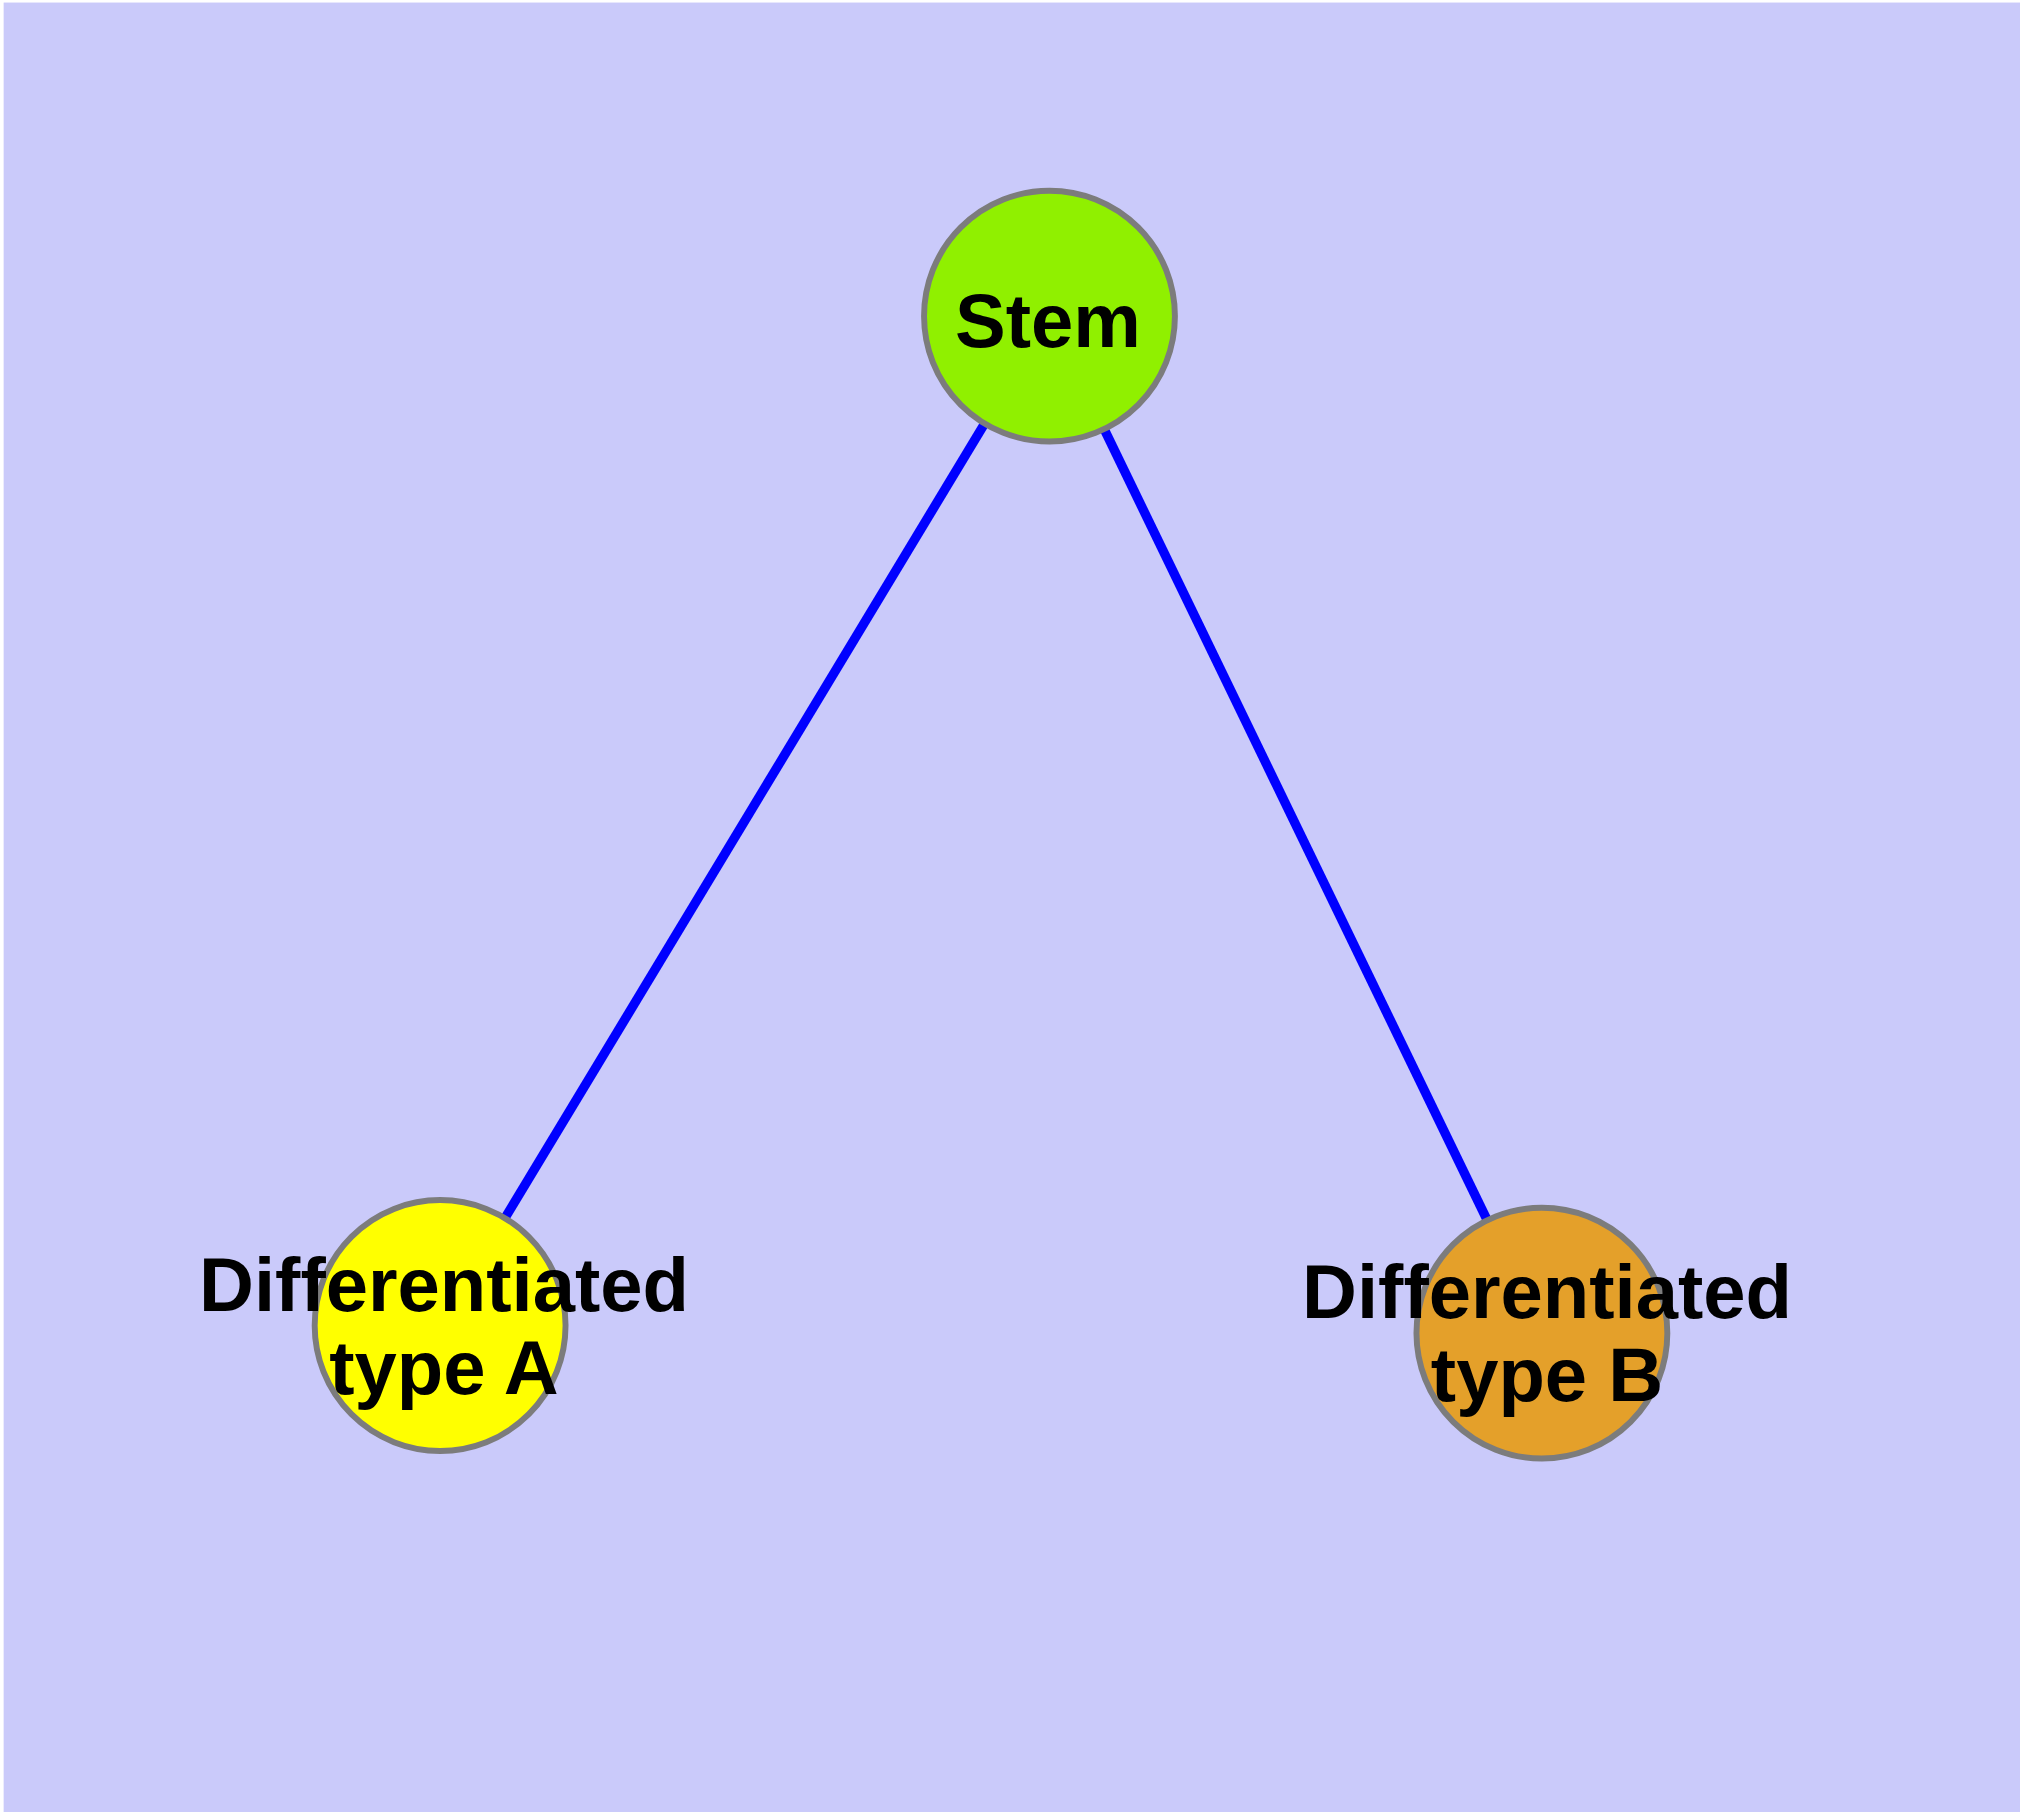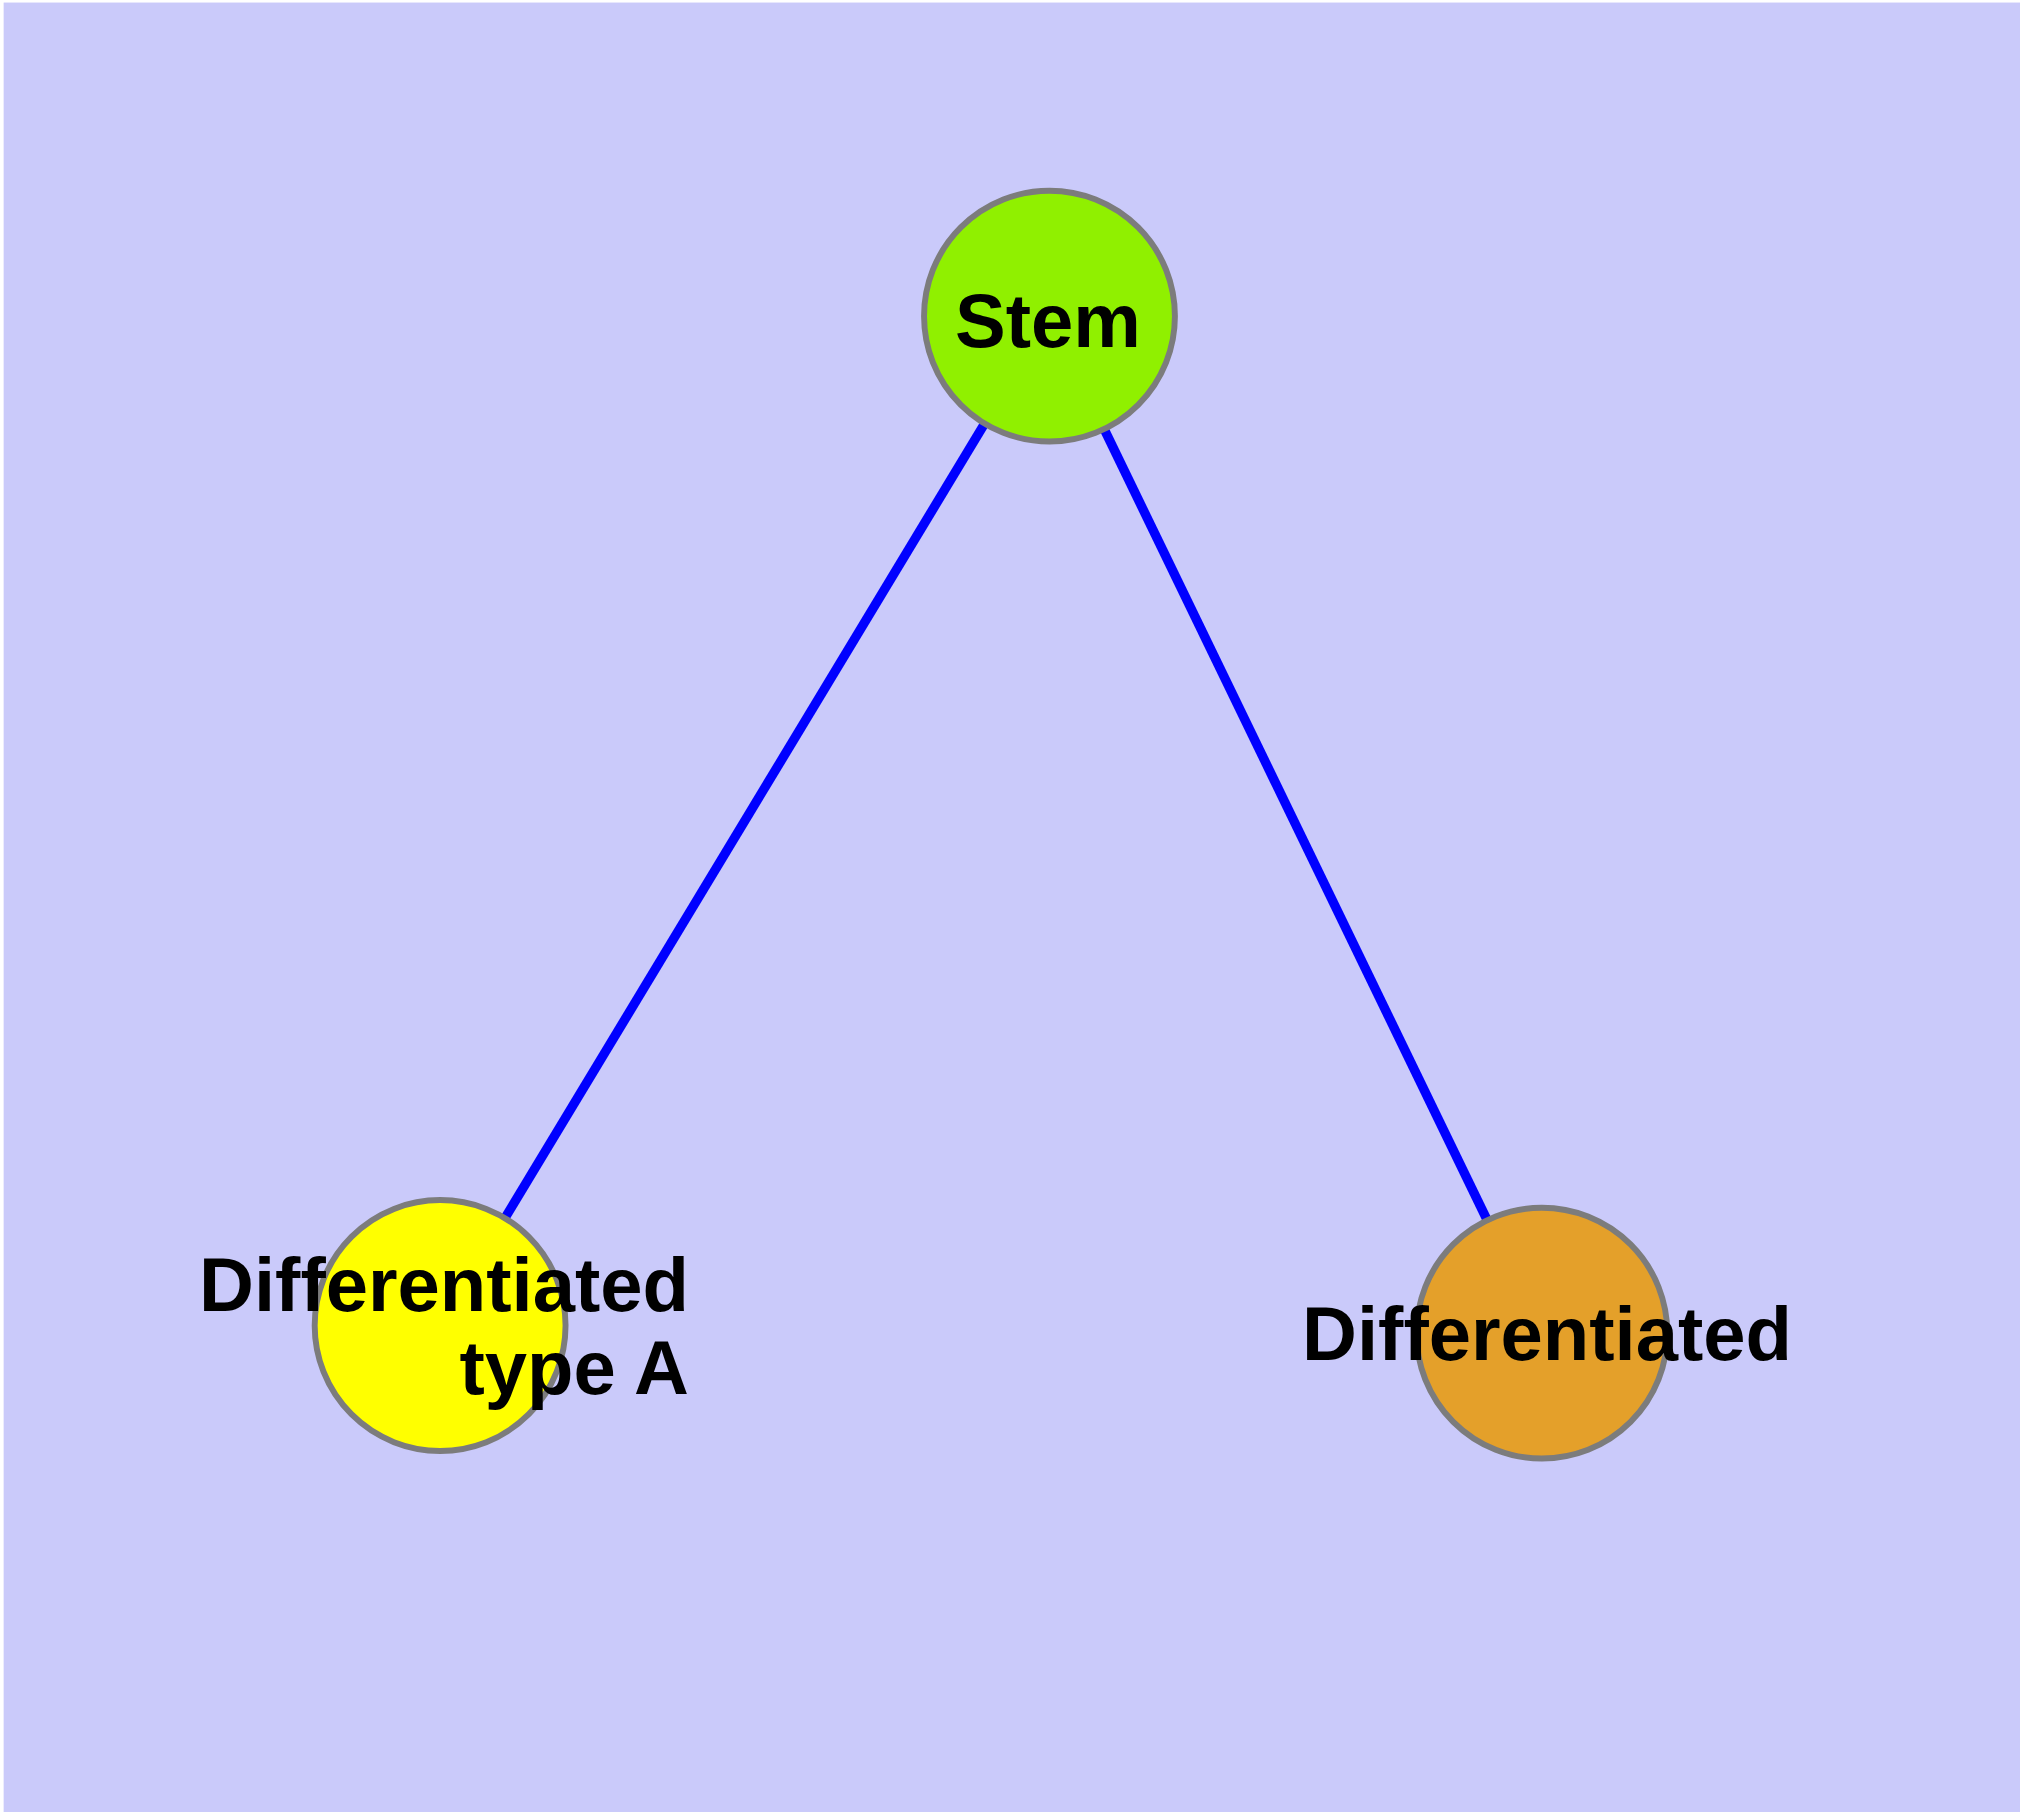--- a/index.html
+++ b/index.html
@@ -21,21 +21,21 @@
     left: 0;
   }
   .node-label {
     position: absolute;
     transform: translate(-50%, -50%);
     font-family: "Liberation Sans", sans-serif;
     font-weight: bold;
     font-size: 76px;
     line-height: 83px;
     color: #000000;
-    text-align: right;
+    text-align: center;
     white-space: nowrap;
     letter-spacing: 0px;
   }
   .label-line { display: block; margin-left: 48px; }
 </style>
 </head>
 <body>
 
 <div id="page">
   <svg id="scene" width="2021" height="1812" viewBox="0 0 2384 2138">
@@ -52,15 +52,16 @@
 
   <div class="node-label" style="left:1048px; top:320px;">Stem</div>
 
   <div class="node-label" style="left:420px; top:1326px;">
     <span class="label-line">Differentiated</span>
     <span class="label-line">type A</span>
   </div>
 
   <div class="node-label" style="left:1523px; top:1333px;">
     <span class="label-line">Differentiated</span>
+    <span class="label-line">type B</span>
   </div>
 </div>
 
 
 </body></html>

